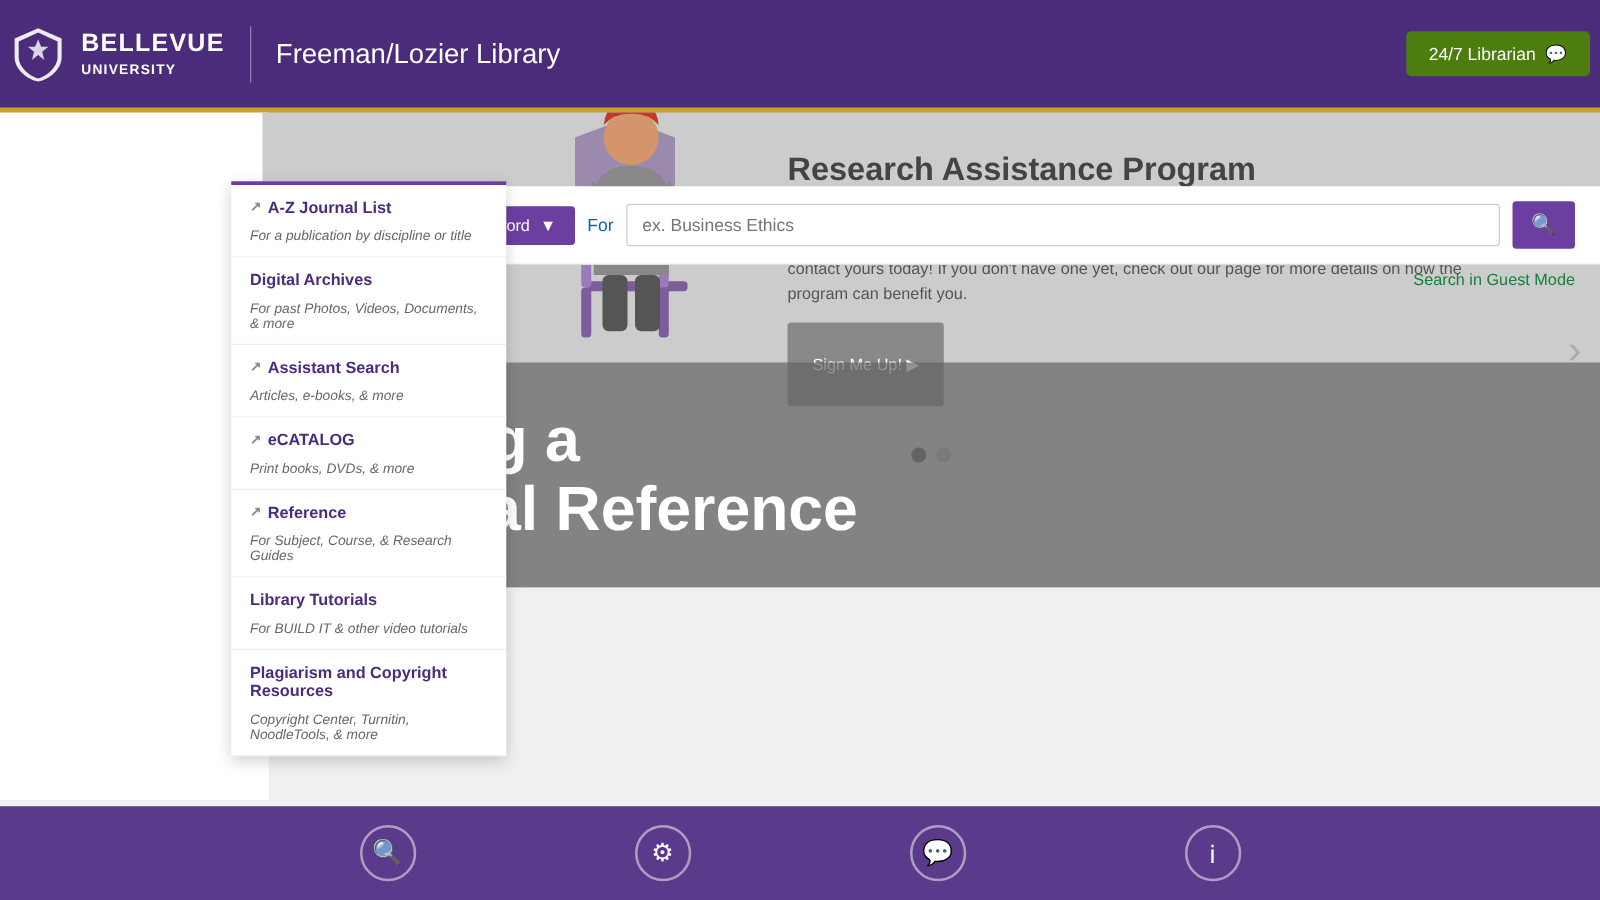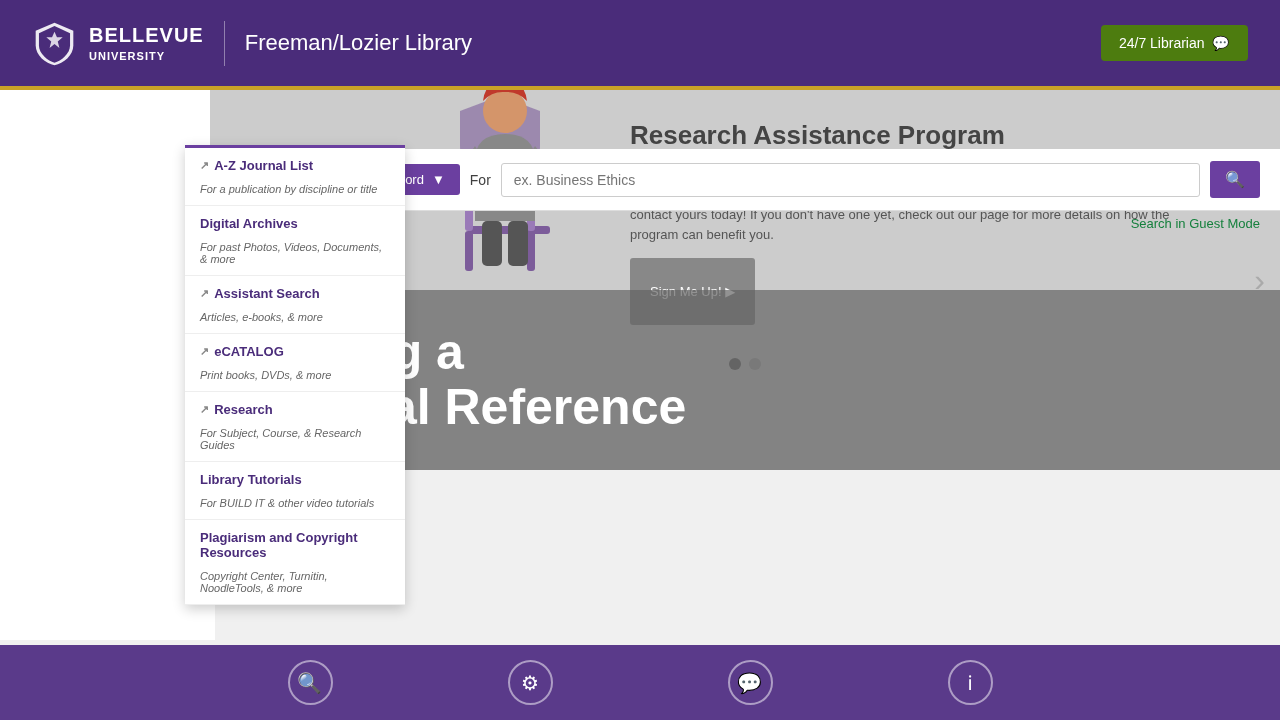--- a/index.html
+++ b/index.html
@@ -3,21 +3,21 @@
   <meta charset="utf-8">
   <style>
     * { margin: 0; padding: 0; box-sizing: border-box; }
     body { font-family: Arial, sans-serif; width: 1280px; height: 720px; overflow: hidden; background: #f0f0f0; }
 
     
     .header {
       background: #4a2c7a;
       display: flex;
       align-items: center;
-      padding: 0 32px;
+      padding: 0 8px;
       height: 90px;
       border-bottom: 4px solid #c9a227;
     }
     .header-logo {
       display: flex;
       align-items: center;
       gap: 12px;
       border-right: 1px solid rgba(255,255,255,0.4);
       padding-right: 20px;
       margin-right: 20px;
@@ -223,21 +223,21 @@
 <div style="position:absolute;top:149px;left:215px;right:0;background:white;padding:12px 20px;display:flex;align-items:center;gap:10px;z-index:10;border-bottom:1px solid #ddd;">
   <button class="search-dropdown">
     <span>Find...</span>
     <span>▼</span>
   </button>
   <span style="color:#555;font-size:14px;">By</span>
   <button class="search-dropdown">
     <span>Keyword</span>
     <span>▼</span>
   </button>
-  <span style="color:#404040;font-size:14px;text-align:center;">For</span>
+  <span style="color:#0369a1;font-size:14px;text-align:center;">For</span>
   <input class="search-input" type="text" style="flex: 1 1 0%; padding: 8px 12px; border: 1px solid rgb(204, 204, 204); border-radius: 3px; font-size: 14px; color: rgb(153, 153, 153);" placeholder="ex. Business Ethics">
   <button class="search-btn">
     <span>🔍</span>
   </button>
   <div style="position:absolute;bottom:-22px;right:20px;">
     <span style="color:#15803d;font-size:13px;cursor:pointer;">Search in Guest Mode</span>
   </div>
 </div>
 
 <div class="dropdown-menu">
@@ -264,21 +264,21 @@
   <div class="dropdown-item">
     <div class="item-title">
       <span class="ext-icon">↗</span>
       <span>eCATALOG</span>
     </div>
     <div class="item-sub">Print books, DVDs, &amp; more</div>
   </div>
   <div class="dropdown-item">
     <div class="item-title">
       <span class="ext-icon">↗</span>
-      <span>Research</span>
+      <span>Reference</span>
     </div>
     <div class="item-sub">For Subject, Course, &amp; Research Guides</div>
   </div>
   <div class="dropdown-item">
     <div class="item-title">
       <span>Library Tutorials</span>
     </div>
     <div class="item-sub">For BUILD IT &amp; other video tutorials</div>
   </div>
   <div class="dropdown-item">

